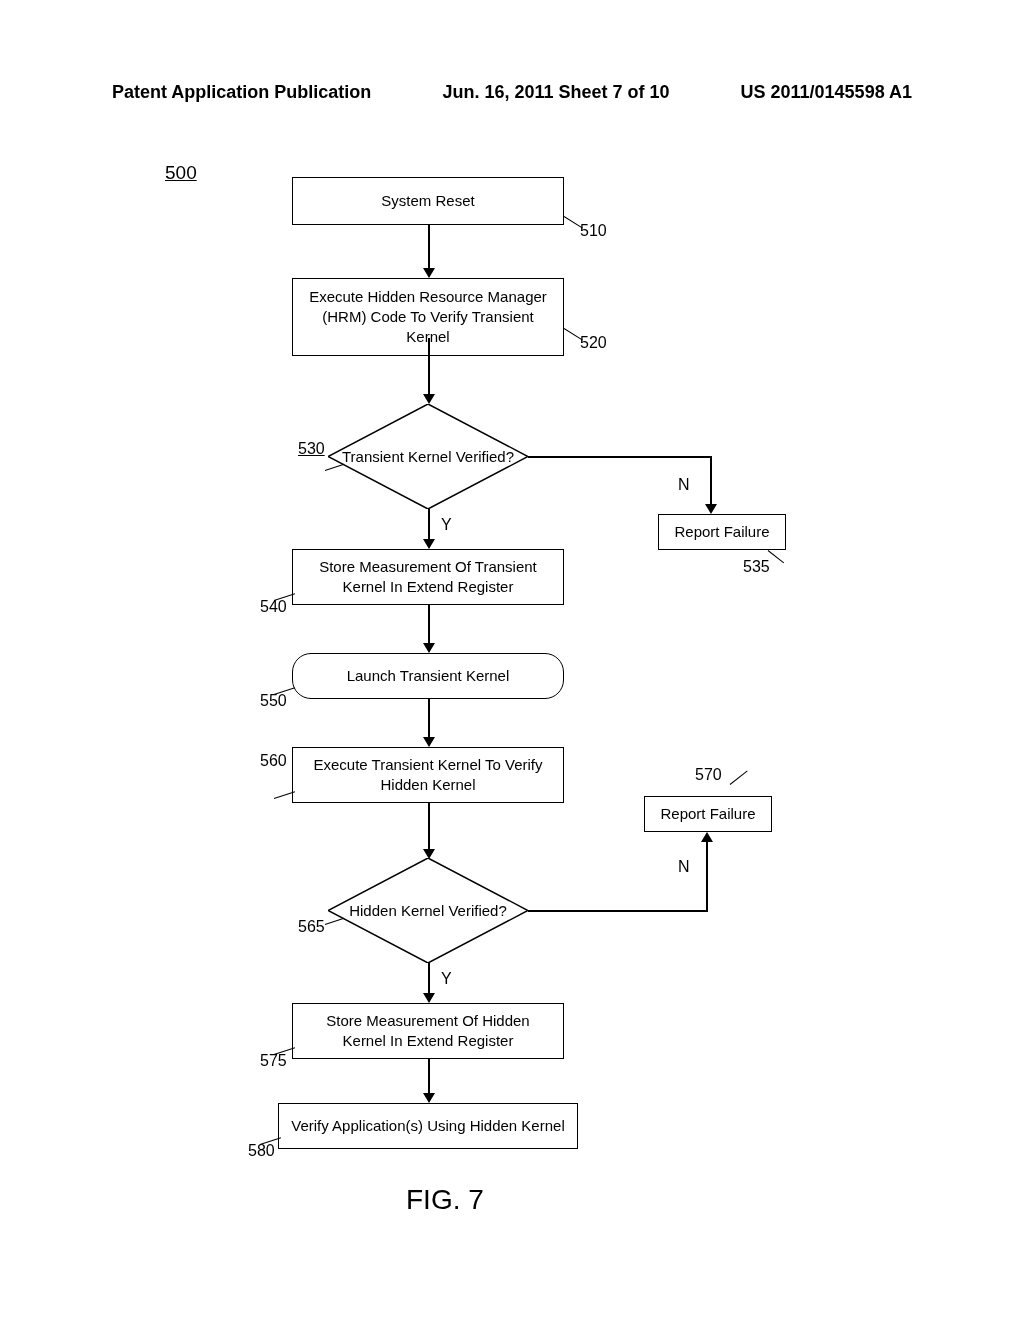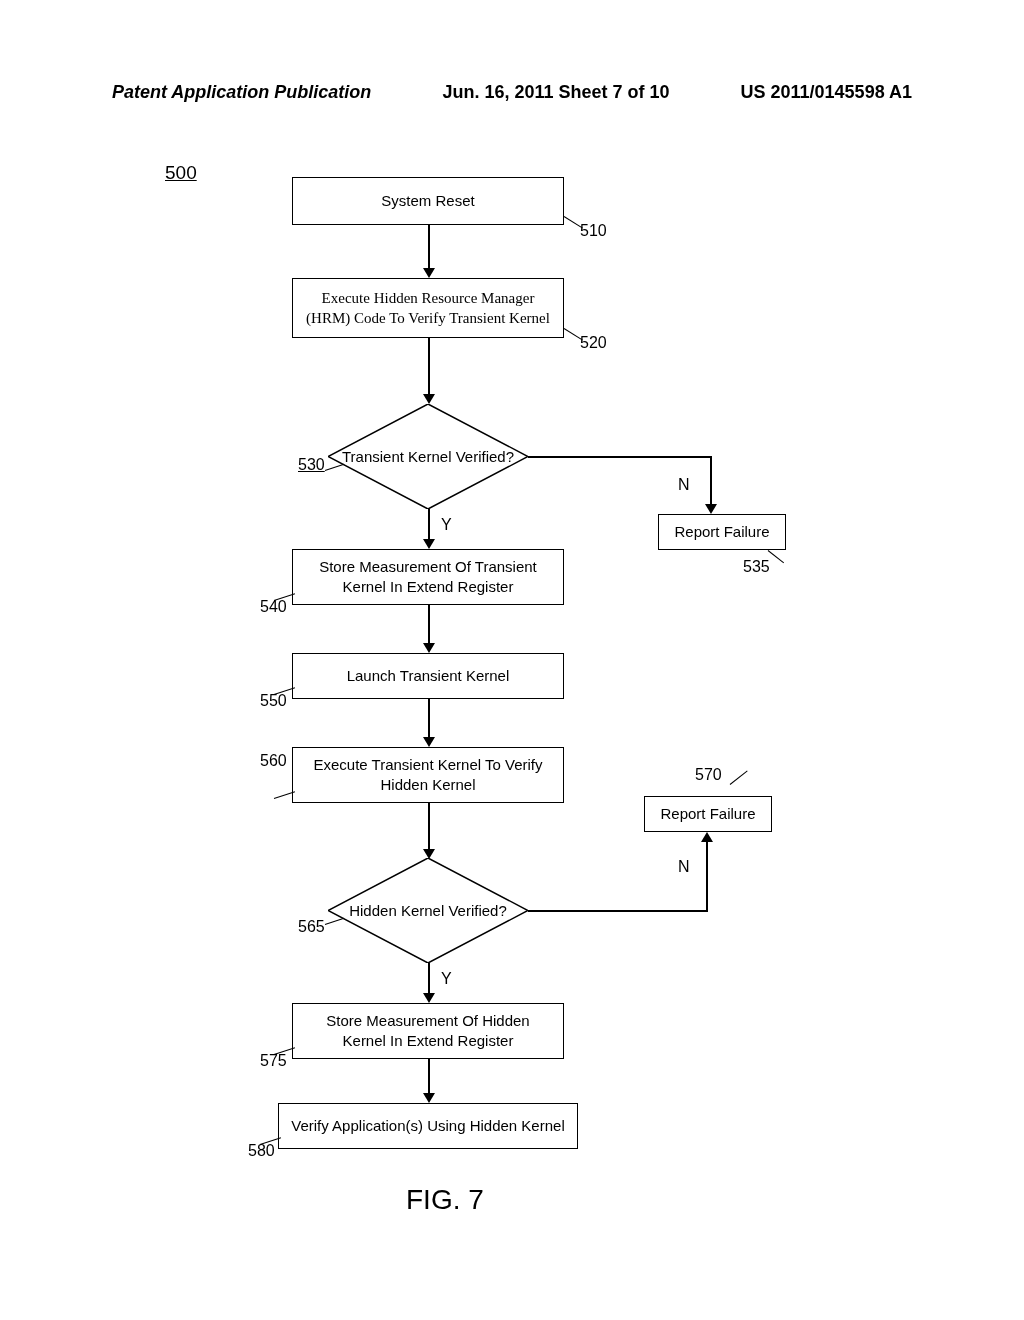--- a/index.html
+++ b/index.html
@@ -1,19 +1,19 @@
 <!DOCTYPE html>
 <html><head>
 <meta charset="utf-8">
 <style>
 * { box-sizing: border-box; margin: 0; padding: 0; }
 body { font-family: Arial, sans-serif; background: #fff; width: 1024px; height: 1320px; position: relative; }
 .page { position: absolute; left: 0; top: 0; width: 1024px; height: 1320px; }
 .header { position: absolute; top: 82px; left: 112px; right: 112px; display: flex; justify-content: space-between; font-size: 18px; font-weight: bold; }
-.header-left { font-style: italic; }
+.header-left { }
 .header-right { }
 .fig-num { position: absolute; font-size: 19px; text-decoration: underline; font-weight: normal; }
 .fig-caption { position: absolute; font-size: 28px; margin-left: 16px; }
 .flow { position: absolute; }
 .box { position: absolute; border: 1.5px solid #000; background: #fff; display: flex; align-items: center; justify-content: center; text-align: center; font-size: 15px; padding: 6px 10px; line-height: 1.35; }
 .diamond { position: absolute; width: 200px; height: 110px; }
 .diamond svg { position: absolute; left: 0; top: 0; }
 .diamond-text { position: absolute; left: 0; top: 0; width: 100%; height: 100%; display: flex; align-items: center; justify-content: center; text-align: center; font-size: 15px; line-height: 1.3; }
 .arrow-line { position: absolute; background: #000; }
 .arrow-head { position: absolute; width: 0; height: 0; }
@@ -38,34 +38,34 @@
 
   <div class="flow">
 
     <div class="box" style="left:292px; top:177px; width:272px; height:48px;">System Reset</div>
     <div class="ref-line" style="left:564px; top:216px; width:22px; transform: rotate(32deg);"></div>
     <div class="ref" style="left:580px; top:222px;">510</div>
 
     <div class="arrow-line" style="left:428px; top:225px; width:1.5px; height:45px;"></div>
     <div class="arrow-head down" style="left:423px; top:268px;"></div>
 
-    <div class="box" style="left:292px; top:278px; width:272px; height:60px;font-family:Liberation Serif, serif;">Execute Hidden Resource Manager (HRM) Code To Verify Transient Kernel</div>
+    <div class="box" style="left:292px; top:278px; width:272px; height:78px;">Execute Hidden Resource Manager (HRM) Code To Verify Transient Kernel</div>
     <div class="ref-line" style="left:564px; top:328px; width:22px; transform: rotate(32deg);"></div>
     <div class="ref" style="left:580px; top:334px;">520</div>
 
     <div class="arrow-line" style="left:428px; top:338px; width:1.5px; height:58px;"></div>
     <div class="arrow-head down" style="left:423px; top:394px;"></div>
 
     <div class="diamond" style="left:328px; top:404px; width:200px; height:105px;">
       <svg width="200" height="105">
           <polygon points="100,0 200,52.5 100,105 0,52.5" fill="#fff" stroke="#000" stroke-width="1.5"></polygon>
         </svg>
       <div class="diamond-text">Transient Kernel Verified?</div>
     </div>
-    <div class="ref" style="left:298px; top:456px;text-decoration:underline;">530</div>
+    <div class="ref" style="left:298px; top:440px;text-decoration:underline;">530</div>
     <div class="ref-line" style="left:325px; top:470px; width:20px; transform: rotate(-18deg);"></div>
 
     <div class="arrow-line" style="left:528px; top:456px; width:182px; height:1.5px;"></div>
     <div class="arrow-line" style="left:710px; top:456px; width:1.5px; height:50px;"></div>
     <div class="arrow-head down" style="left:704.5px; top:504px;"></div>
     <div class="label" style="left:678px; top:476px;">N</div>
 
     <div class="box" style="left:658px; top:514px; width:128px; height:36px;">Report Failure</div>
     <div class="ref-line" style="left:768px; top:550px; width:20px; transform: rotate(38deg);"></div>
     <div class="ref" style="left:743px; top:558px;">535</div>
@@ -74,21 +74,21 @@
     <div class="arrow-head down" style="left:423px; top:539px;"></div>
     <div class="label" style="left:441px; top:516px;">Y</div>
 
     <div class="box" style="left:292px; top:549px; width:272px; height:56px;">Store Measurement Of Transient Kernel In Extend Register</div>
     <div class="ref-line" style="left:274px; top:600px; width:22px; transform: rotate(-18deg);"></div>
     <div class="ref" style="left:260px; top:598px;">540</div>
 
     <div class="arrow-line" style="left:428px; top:605px; width:1.5px; height:40px;"></div>
     <div class="arrow-head down" style="left:423px; top:643px;"></div>
 
-    <div class="box" style="left:292px; top:653px; width:272px; height:46px;">Launch Transient Kernel</div>
+    <div class="box" style="left:292px; top:653px; width:272px; height:46px;border-radius:19px;">Launch Transient Kernel</div>
     <div class="ref-line" style="left:274px; top:694px; width:22px; transform: rotate(-18deg);"></div>
     <div class="ref" style="left:260px; top:692px;">550</div>
 
     <div class="arrow-line" style="left:428px; top:699px; width:1.5px; height:40px;"></div>
     <div class="arrow-head down" style="left:423px; top:737px;"></div>
 
     <div class="box" style="left:292px; top:747px; width:272px; height:56px;">Execute Transient Kernel To Verify Hidden Kernel</div>
     <div class="ref-line" style="left:274px; top:798px; width:22px; transform: rotate(-18deg);"></div>
     <div class="ref" style="left:260px; top:752px;">560</div>
     <div class="ref" style="left:695px; top:766px;">570</div>

